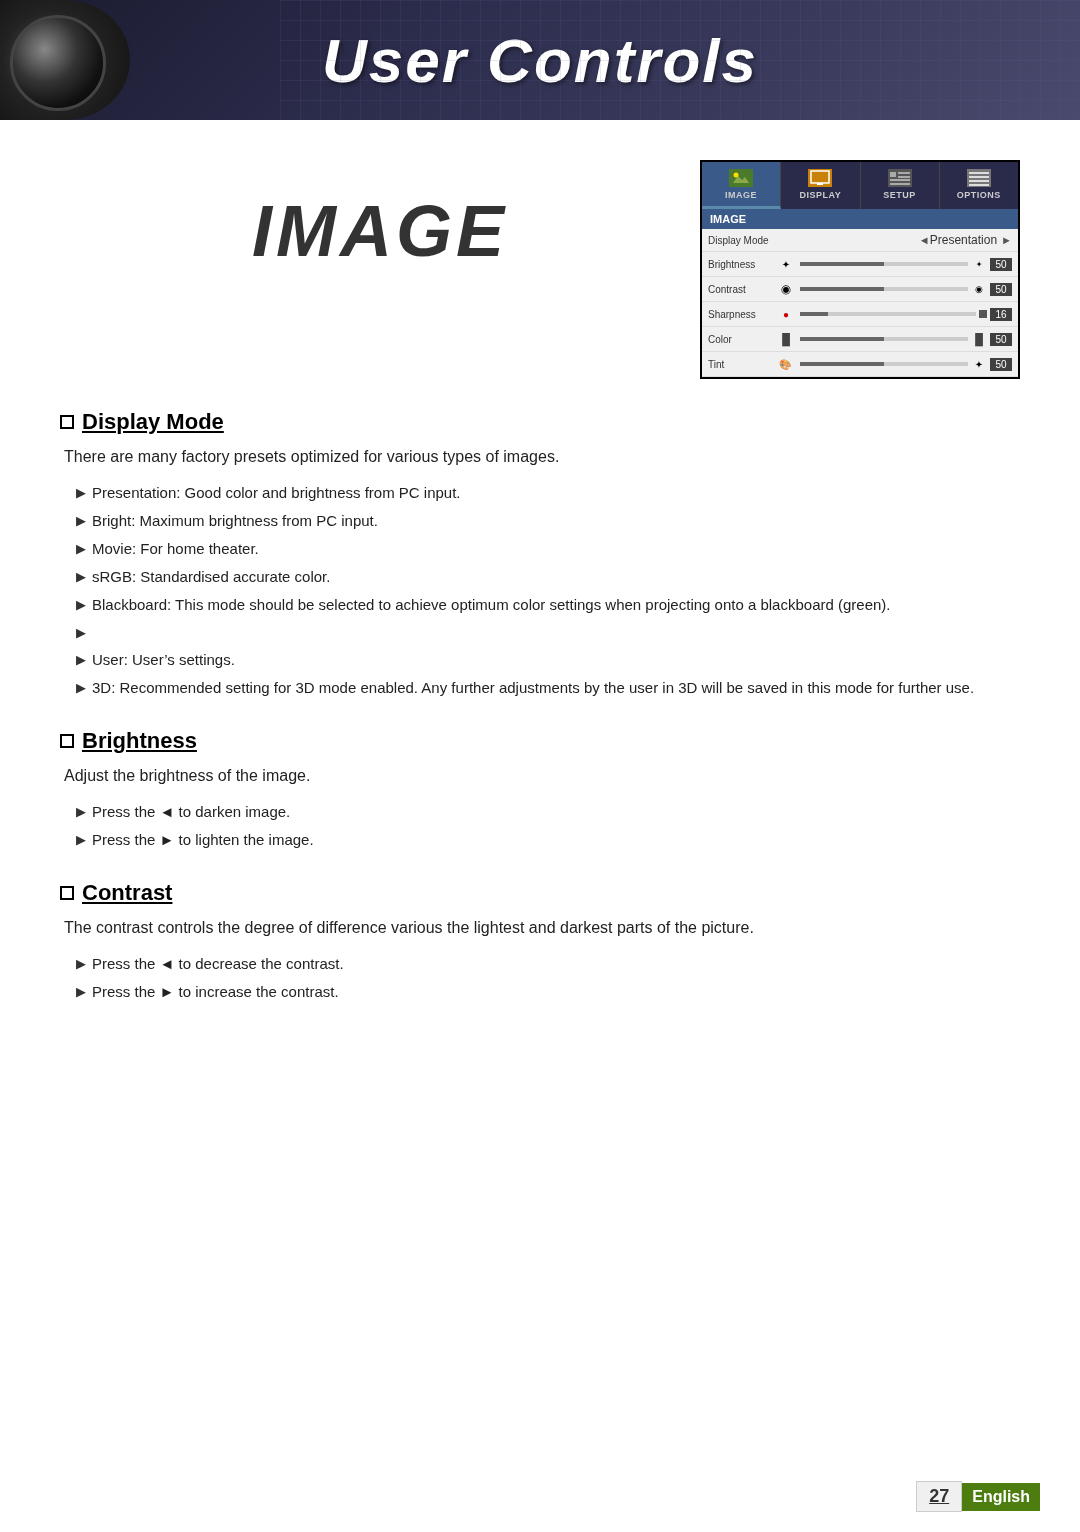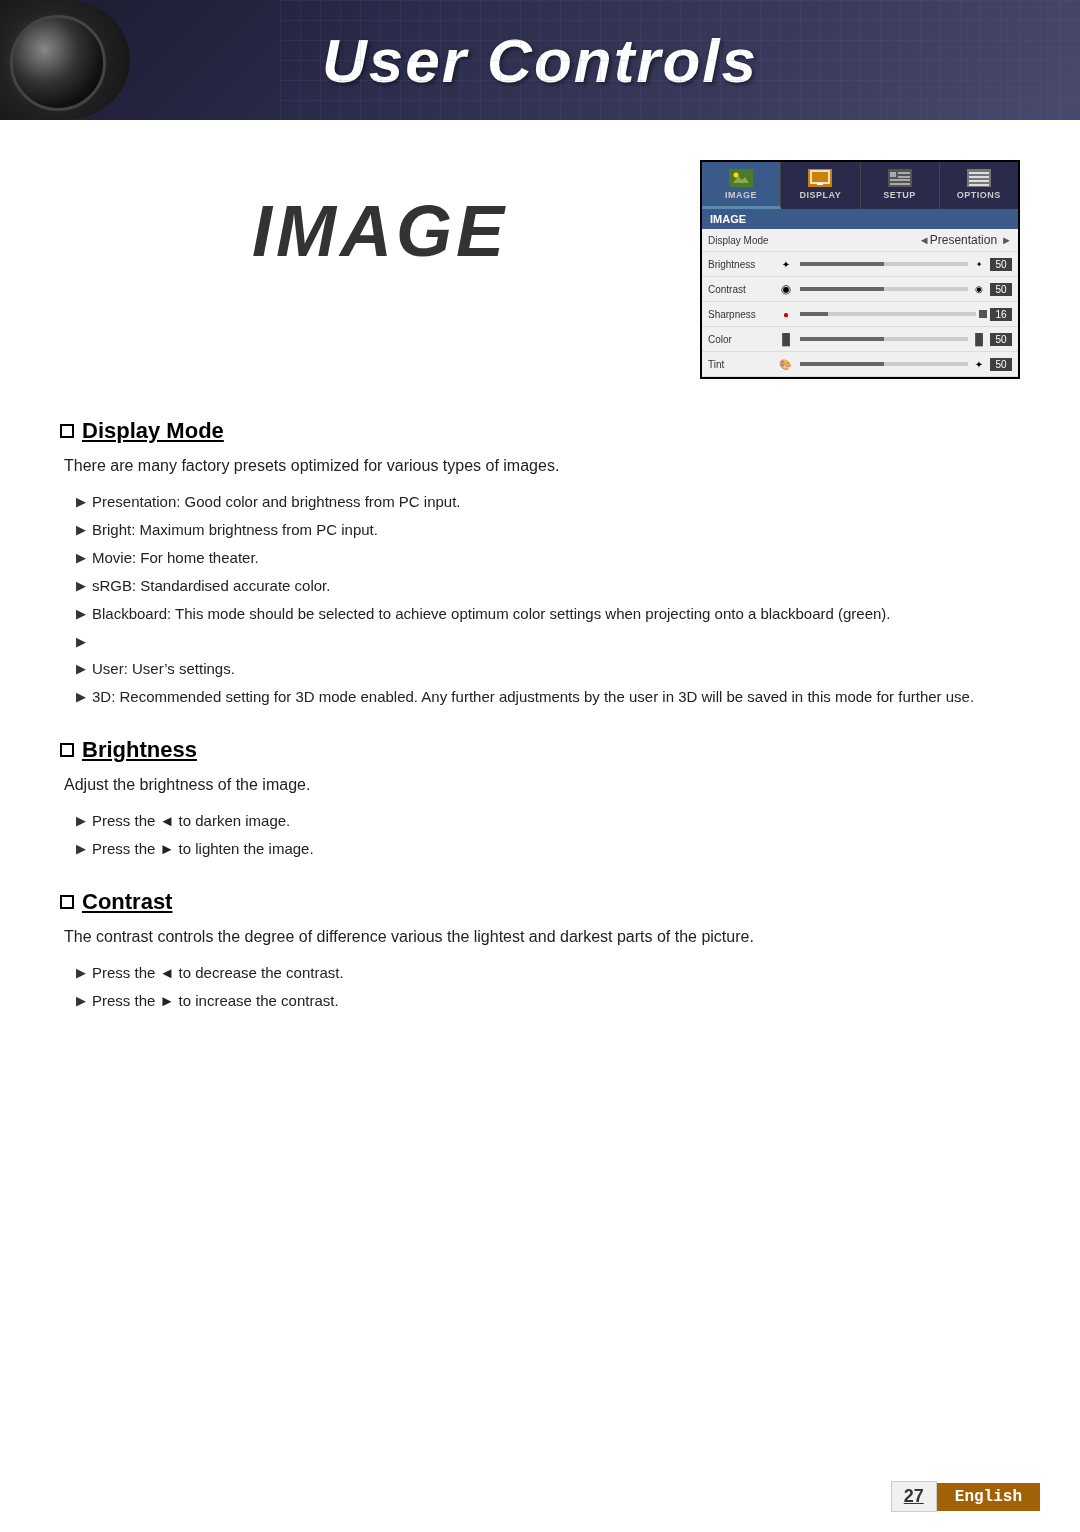--- a/index.html
+++ b/index.html
@@ -71,21 +71,21 @@
     
     .main-content {
       padding: 30px 60px 60px 60px;
       position: relative;
     }
 
     
     .top-section {
       display: flex;
       align-items: flex-start;
-      margin-bottom: 39px;
+      margin-bottom: 30px;
     }
 
     .image-title-container {
       flex: 1;
       display: flex;
       align-items: center;
       justify-content: center;
       padding-top: 40px;
     }
 
@@ -299,26 +299,25 @@
       background: #f0f0f0;
       border: 1px solid #ccc;
       font-size: 18px;
       color: #333;
       padding: 4px 12px;
       font-weight: bold;
       text-decoration: underline;
     }
 
     .footer-lang {
-      background: #a16207;
+      background: #4d7c0f;
       color: #fff;
       font-size: 16px;
-      padding: 5px 18px;
-      font-weight: bold;
-      font-family: Liberation Mono, monospace;
+      padding: 5px 10px;
+      font-weight: bold;
     }
 
     .small-arrow-left { color: #555; font-size: 11px; }
     .small-arrow-right { color: #555; font-size: 11px; }
   </style>
 </head>
 <body>
 
 <div class="header">
   <div class="header-grid"></div>

